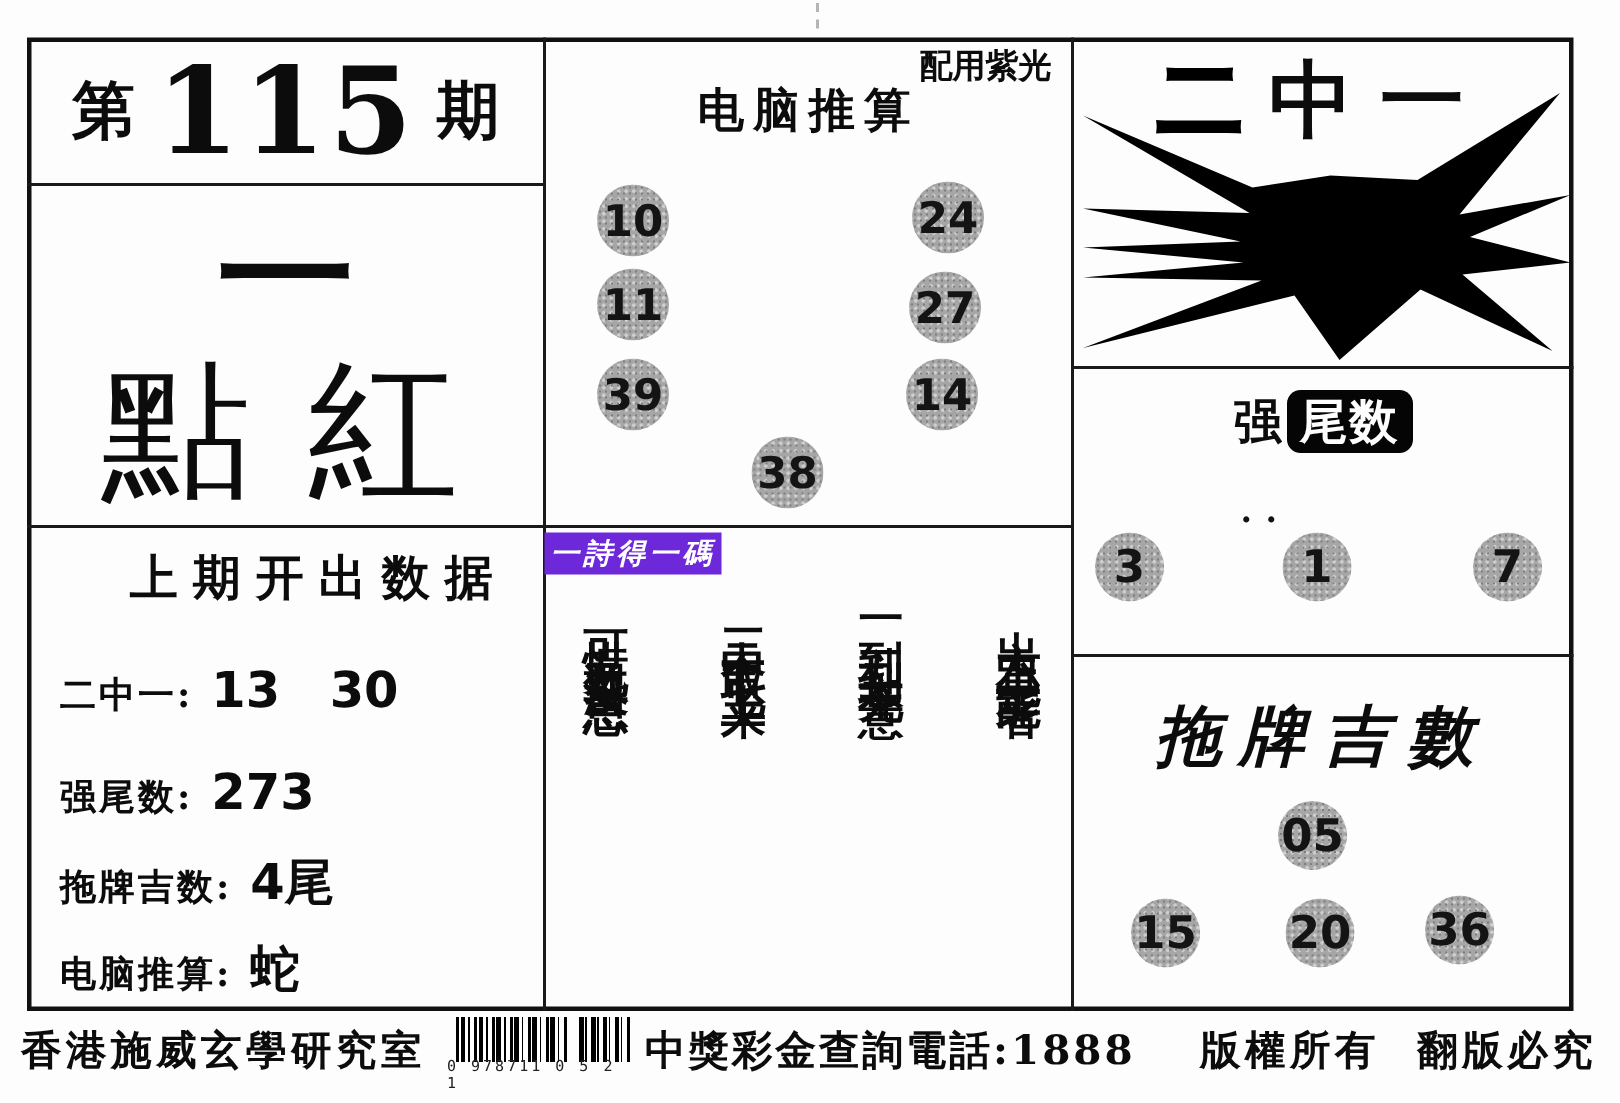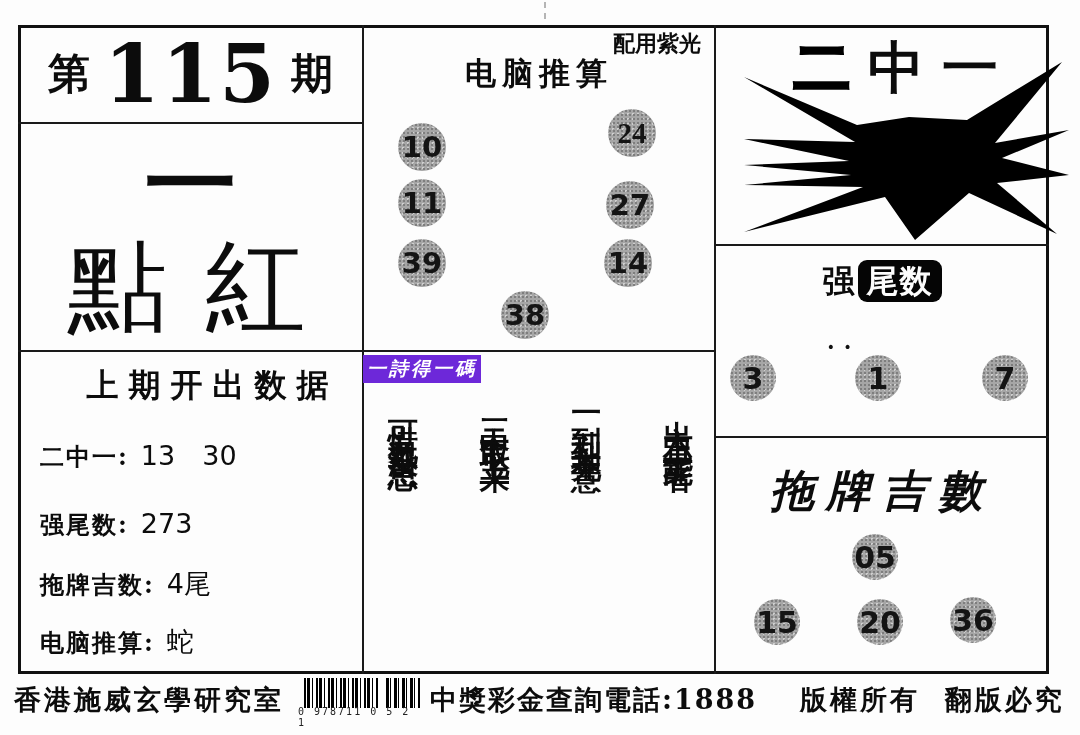--- a/index.html
+++ b/index.html
@@ -29,40 +29,40 @@
   .computer{position:absolute;left:363px;top:25px;width:352px;height:327px;}
   .computer .note{position:absolute;right:14px;top:4px;font-size:22px;font-weight:600;}
   .computer .title{position:absolute;left:0;right:0;top:28px;text-align:center;font-size:31px;font-weight:700;letter-spacing:6px;}
   
   .poem{position:absolute;left:363px;top:352px;width:352px;height:323px;}
   .poem .banner{position:absolute;left:0;top:3px;width:118px;height:28px;background:#6d28d9;color:#fff;
     display:flex;align-items:center;justify-content:center;font-size:19px;font-weight:700;letter-spacing:3px;font-style:italic;}
   .poem .cols{position:absolute;left:24px;right:20px;top:44px;bottom:16px;display:flex;flex-direction:row-reverse;justify-content:space-between;}
   .poem .col{writing-mode:vertical-rl;text-orientation:upright;font-size:30px;letter-spacing:7px;font-weight:600;line-height:1.1;}
   
-  .starbox{position:absolute;left:715px;top:25px;width:334px;height:219px;overflow:hidden;margin-left:22px;}
+  .starbox{position:absolute;left:715px;top:25px;width:334px;height:219px;overflow:hidden;}
   .starbox svg{position:absolute;left:0;top:8px;}
   .star-title{position:absolute;left:38px;top:14px;width:260px;text-align:center;font-size:56px;font-weight:800;letter-spacing:18px;line-height:1;}
   .star-title .outl{color:#fff;-webkit-text-stroke:3px #000;}
   .star-nums{position:absolute;left:100px;top:108px;width:150px;display:flex;gap:38px;color:#fff;
     font-size:42px;font-weight:600;line-height:1;}
   
   .stail{position:absolute;left:715px;top:244px;width:334px;height:192px;}
   .stail .title{position:absolute;left:0;right:0;top:16px;text-align:center;font-size:32px;font-weight:700;letter-spacing:1px;}
   .stail .inv{background:#050505;color:#fdfdfd;padding:2px 9px;border-radius:9px;margin-left:2px;}
   .stail .dots{position:absolute;left:112px;top:84px;font-size:22px;font-weight:900;letter-spacing:9px;color:#111;}
   
   .drag{position:absolute;left:715px;top:436px;width:334px;height:238px;}
   .drag .title{position:absolute;left:0;right:0;top:26px;text-align:center;font-size:44px;font-weight:800;letter-spacing:12px;font-style:italic;}
   
   .lastdraw{position:absolute;left:18px;top:350px;width:345px;height:325px;}
   .lastdraw .title{position:absolute;left:0;right:0;top:14px;text-align:center;font-size:32px;font-weight:700;letter-spacing:10px;padding-left:44px;}
   .ld-row{position:absolute;left:22px;display:flex;align-items:baseline;gap:12px;}
   .ld-row .lab{font-size:24px;font-weight:700;letter-spacing:2px;}
-  .ld-row .val{font-family:"DejaVu Sans", sans-serif;font-size:27px;font-weight:400;white-space:pre;}
+  .ld-row .val{font-family:"DejaVu Sans", sans-serif;font-size:33px;font-weight:700;white-space:pre;}
   
   .footer{position:absolute;left:0;top:675px;width:1080px;height:60px;}
   .f-studio{position:absolute;left:14px;top:7px;font-size:27px;font-weight:700;letter-spacing:3px;}
   .barcode{position:absolute;left:298px;top:3px;width:122px;height:36px;}
   .bars{position:absolute;top:0;height:30px;}
   .bars-a{left:6px;width:74px;background:repeating-linear-gradient(90deg,#000 0 2px,#fff 2px 3px,#000 3px 6px,#fff 6px 8px,#000 8px 9px,#fff 9px 12px);}
   .bars-b{left:88px;width:34px;background:repeating-linear-gradient(90deg,#000 0 3px,#fff 3px 4px,#000 4px 5px,#fff 5px 8px);}
   .bdigits{position:absolute;left:0;top:28px;width:100%;font-family:"DejaVu Sans Mono", monospace;font-size:10px;letter-spacing:2px;color:#222;}
   .f-hotline{position:absolute;left:430px;top:7px;font-size:27px;font-weight:700;letter-spacing:2px;}
   .f-copy{position:absolute;left:800px;top:7px;font-size:27px;font-weight:700;letter-spacing:3px;white-space:pre;}
@@ -91,21 +91,21 @@
 
   <div class="masthead">
     <div class="one">一</div>
     <div class="dianhong">點紅</div>
   </div>
 
   <div class="computer">
     <div class="note">配用紫光</div>
     <div class="title">电脑推算</div>
     <div class="num-circle" style="left:35px;top:98px;">10</div>
-    <div class="num-circle" style="left:245px;top:84px;font-family:Liberation Serif, serif;">24</div>
+    <div class="num-circle" style="left:245px;top:96px;">24</div>
     <div class="num-circle" style="left:35px;top:154px;">11</div>
     <div class="num-circle" style="left:243px;top:156px;">27</div>
     <div class="num-circle" style="left:35px;top:214px;">39</div>
     <div class="num-circle" style="left:241px;top:214px;">14</div>
     <div class="num-circle" style="left:138px;top:266px;">38</div>
   </div>
 
   <div class="poem">
     <div class="banner">一詩得一碼</div>
     <div class="cols">

